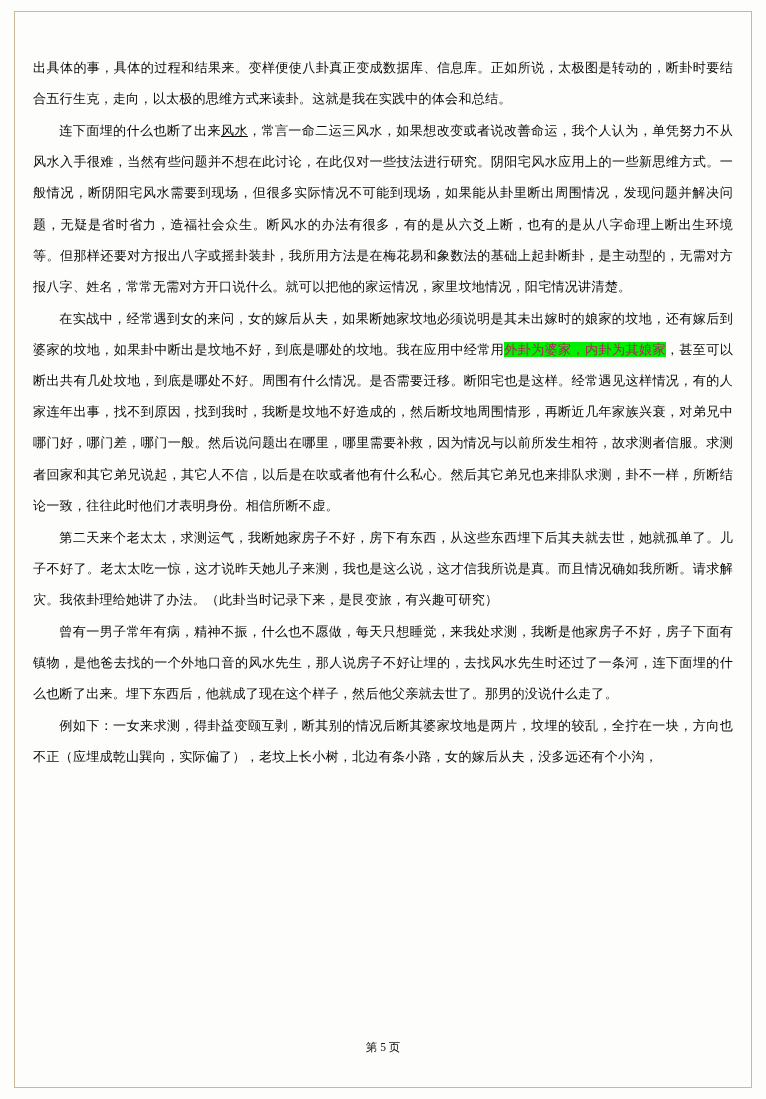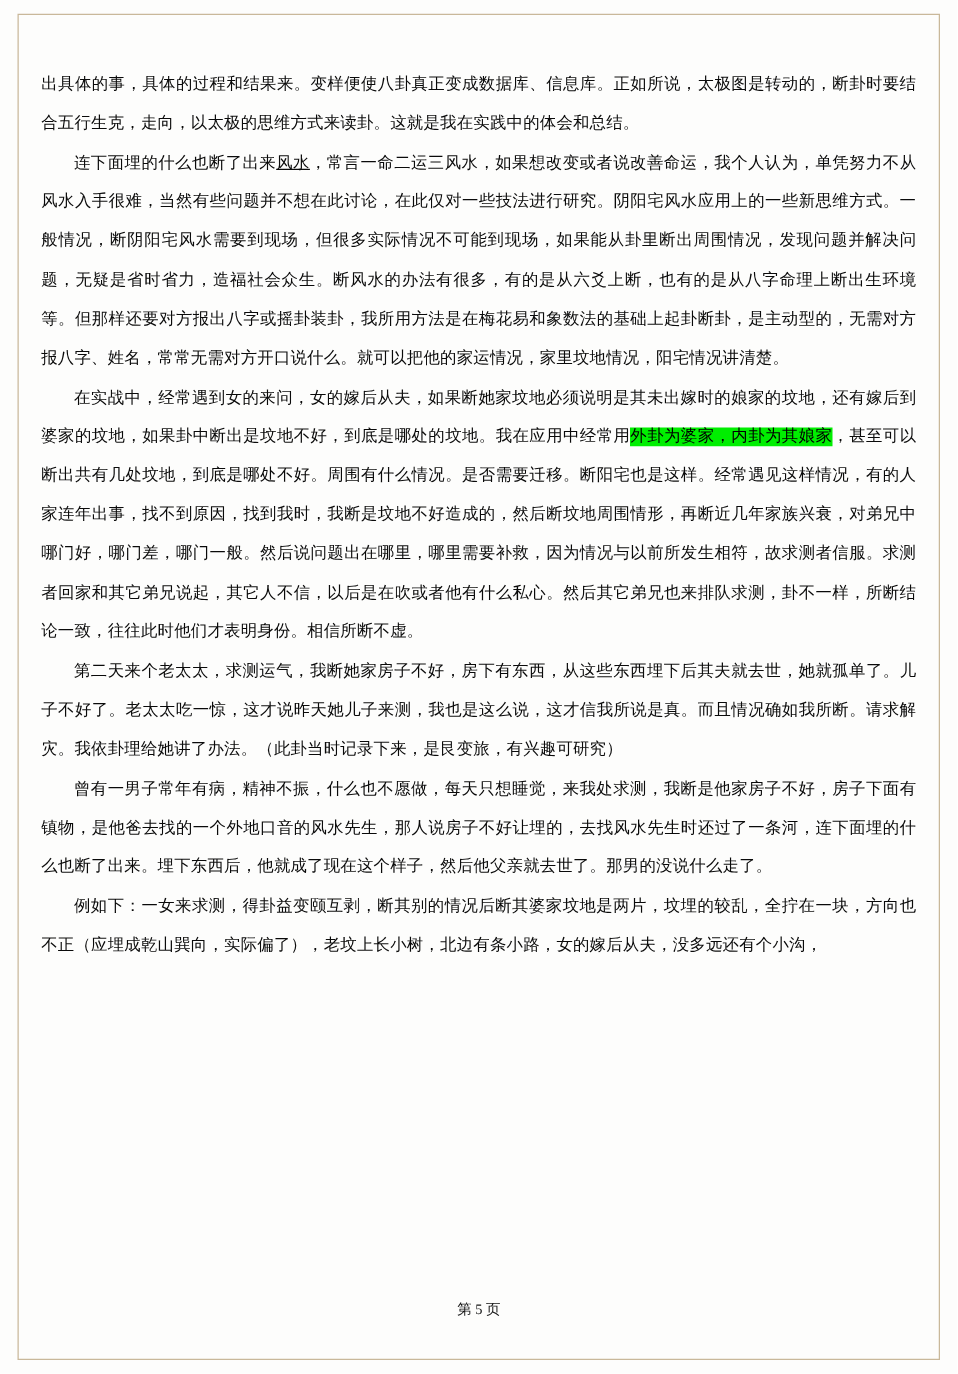--- a/index.html
+++ b/index.html
@@ -36,31 +36,31 @@
     top: 52px;
     width: 700px;
   }
   p {
     margin: 0 0 0.5px 0;
     font-size: 13.1px;
     line-height: 31.2px;
     color: #0a0a0a;
     text-align: justify;
     letter-spacing: 0.2px;
-    font-family: Liberation Mono, monospace;
+    font-family: Liberation Sans, sans-serif;
   }
   p.indent {
     text-indent: 2em;
   }
   .u {
     text-decoration: underline;
   }
   .hl {
     background: #00ee00;
-    color: #000000;
+    color: #be185d;
   }
   .footer {
     position: absolute;
     left: 0;
     top: 1040px;
     width: 766px;
     text-align: center;
     font-size: 11.5px;
     color: #111;
     font-family: Liberation Serif, serif;

